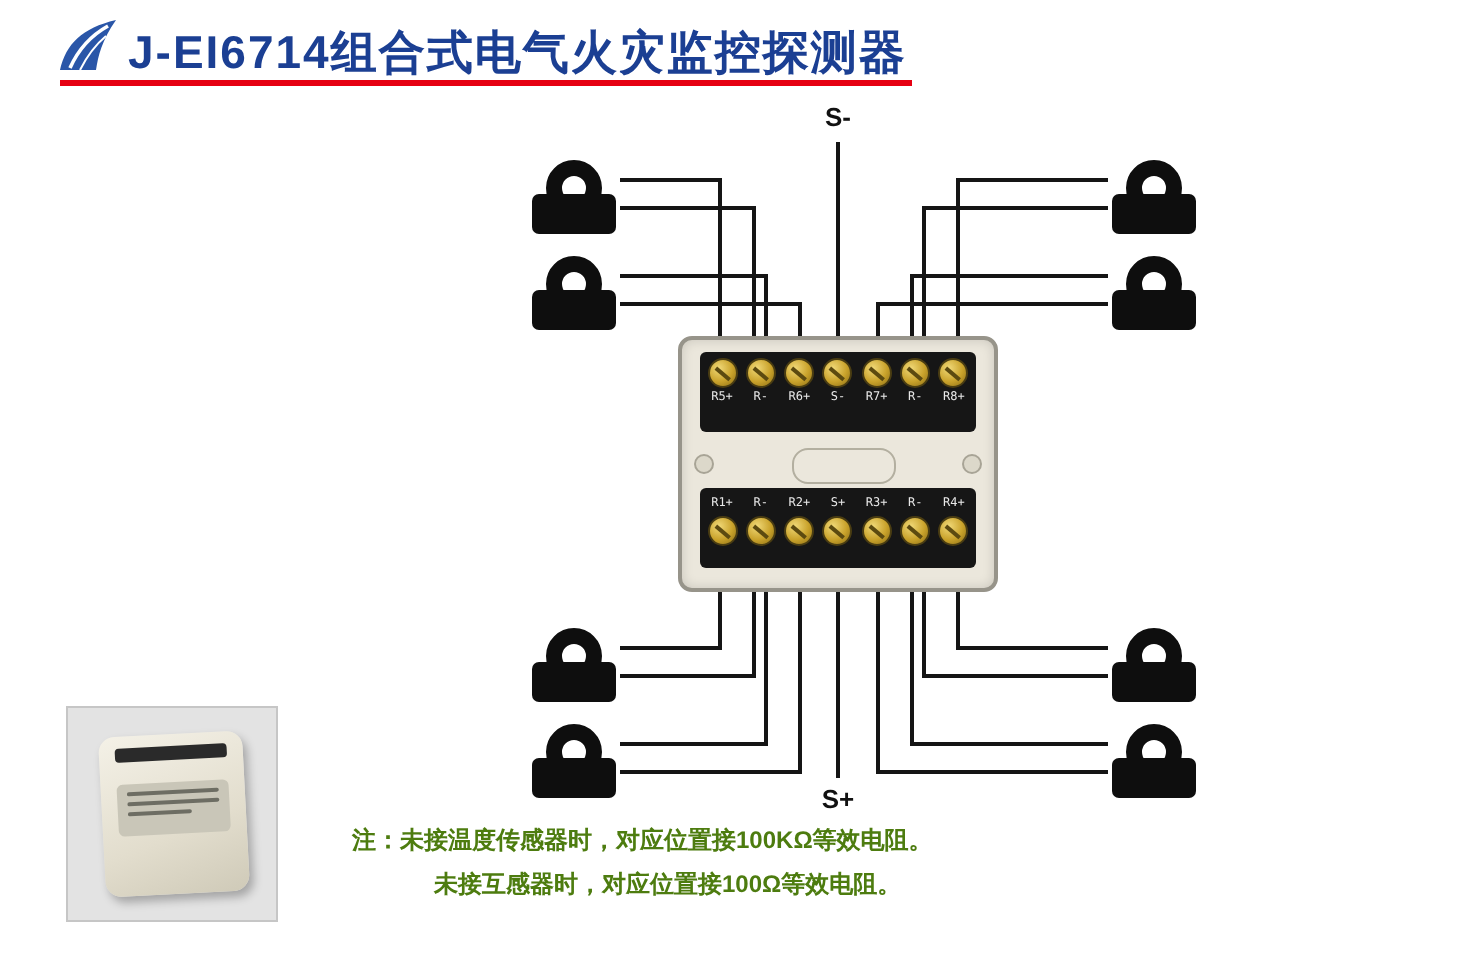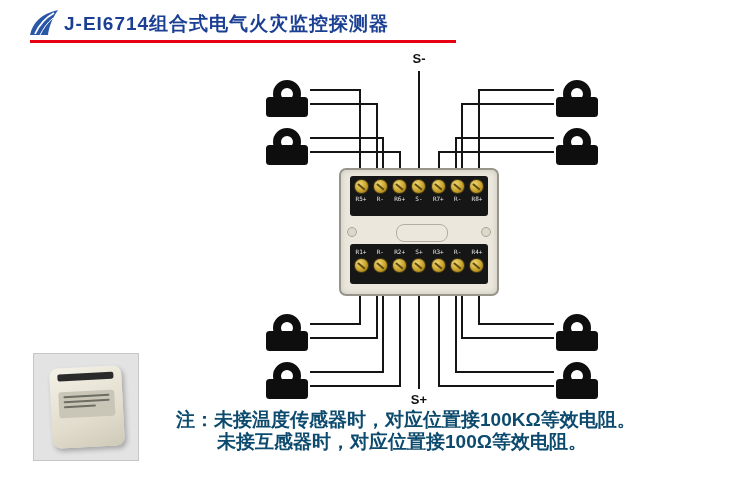--- a/index.html
+++ b/index.html
@@ -2,21 +2,21 @@
 <html><head>
 <meta charset="utf-8">
 <style>
   html,body{margin:0;padding:0;background:#fff;}
   .page{position:relative;width:729px;height:484px;background:#ffffff;overflow:hidden;
         font-family:"Liberation Sans","DejaVu Sans",sans-serif;}
 
   
   .header-bar{position:absolute;left:0;top:0;width:100%;height:46px;}
   .logo{position:absolute;left:27px;top:8px;width:34px;height:30px;}
-  .title{position:absolute;left:64px;top:11px;font-size:19px;font-weight:bold;
+  .title{position:absolute;left:64px;top:11px;font-size:23px;font-weight:bold;
          color:#1b3f93;letter-spacing:1px;white-space:nowrap;}
   .red-line{position:absolute;left:30px;top:40px;width:426px;height:3px;background:#e60012;}
 
   
   .svg-wires{position:absolute;left:0;top:0;width:729px;height:484px;pointer-events:none;}
   .bus-label{position:absolute;width:40px;text-align:center;font-size:13px;font-weight:600;color:#111;}
   .bus-top{left:399px;top:51px;}
   .bus-bottom{left:399px;top:392px;}
 
   
@@ -52,21 +52,21 @@
   .photo-device{position:absolute;left:17px;top:13px;width:72px;height:80px;border-radius:8px;
              background:linear-gradient(160deg,#f4f1e7 0%,#e2ddcd 60%,#cfcab8 100%);
              transform:rotate(-3deg);box-shadow:2px 3px 5px rgba(0,0,0,.28);}
   .photo-strip{position:absolute;left:8px;top:6px;width:56px;height:7px;background:#2a2a2a;border-radius:2px;}
   .photo-screen{position:absolute;left:8px;top:24px;width:56px;height:26px;background:#c9c6b8;
              border-radius:3px;padding:4px 5px;box-sizing:border-box;}
   .photo-line{height:2px;background:#6d6d63;margin-bottom:3px;border-radius:1px;}
   .photo-line.short{width:70%;}
 
   
-  .note{position:absolute;left:176px;top:409px;font-size:19px;font-weight:600;color:#0c4a6e;
+  .note{position:absolute;left:176px;top:409px;font-size:12px;font-weight:600;color:#4d7c0f;
         line-height:22px;white-space:nowrap;}
   .note-line2{margin-left:41px;}
 </style>
 </head>
 <body>
 
 <div class="page">
 
   <div class="header-bar">
     <svg class="logo" viewBox="0 0 34 30">

